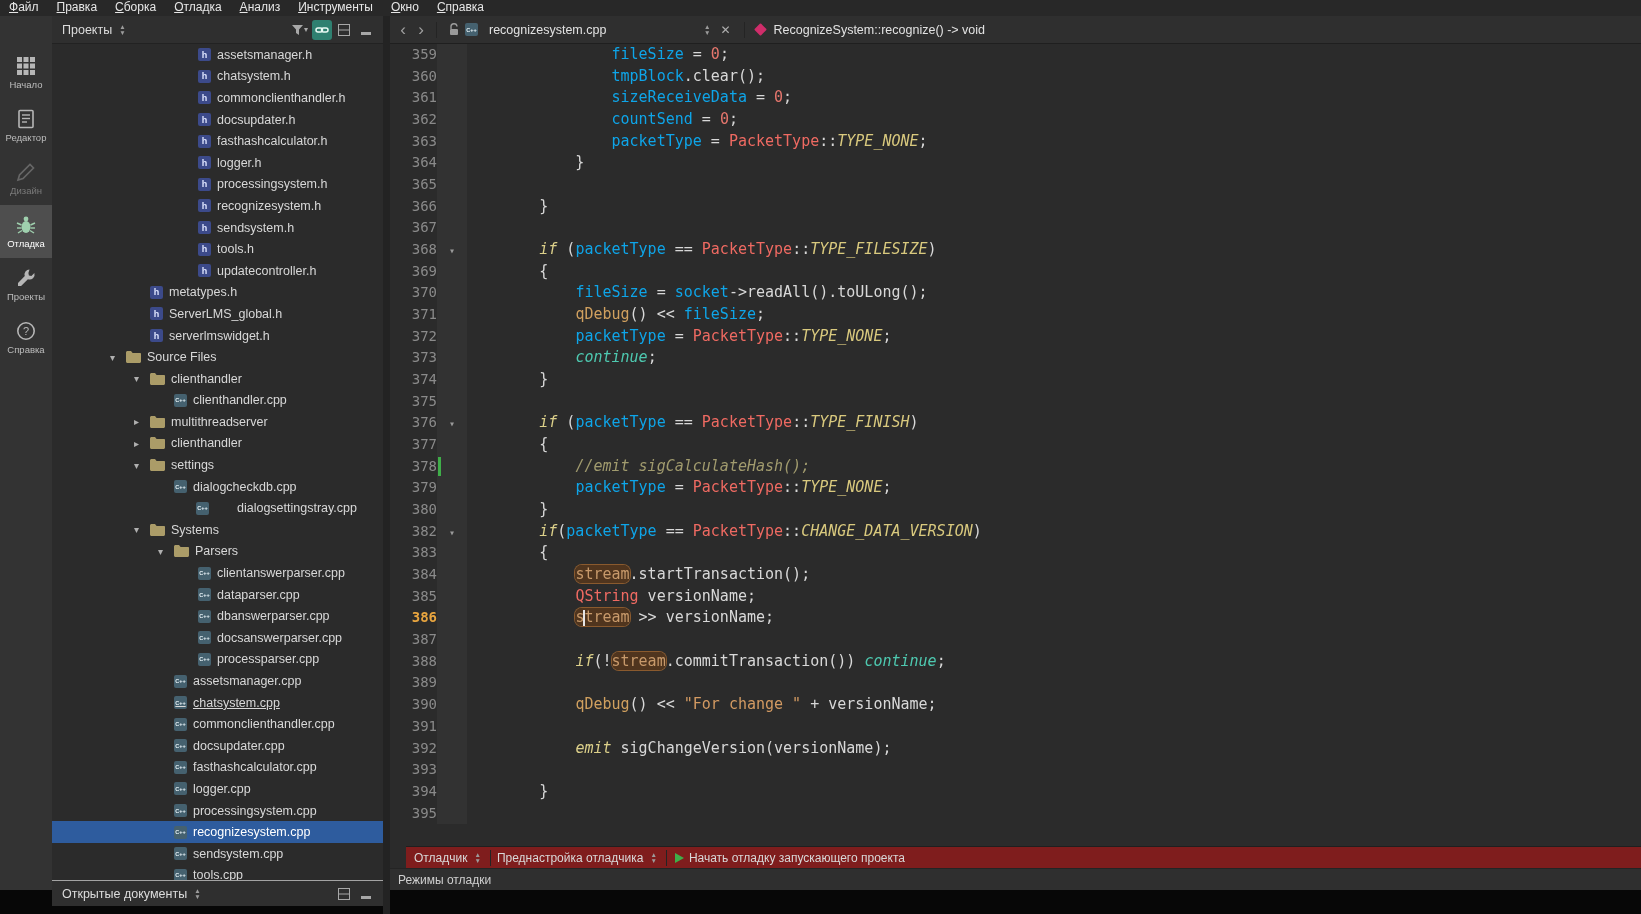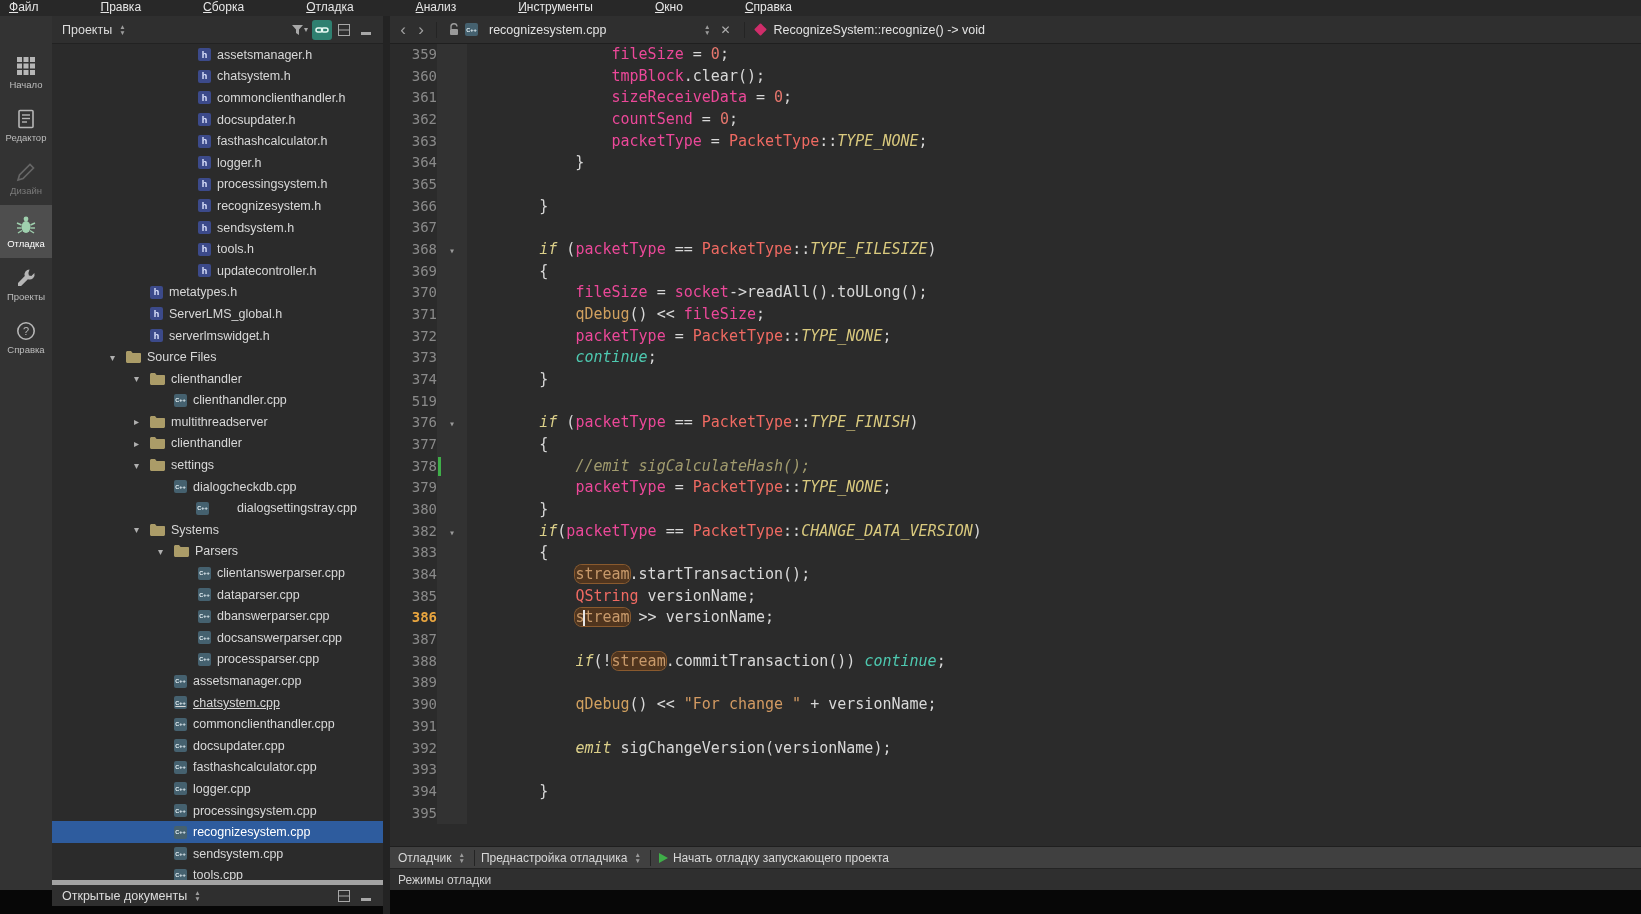--- a/index.html
+++ b/index.html
@@ -1,40 +1,40 @@
 <!DOCTYPE html>
 <html><head>
 <meta charset="utf-8">
 <style>
   html,body{margin:0;padding:0;background:#111;}
   #app{position:relative;width:1641px;height:914px;overflow:hidden;background:#2b2b2b;
        font-family:"Liberation Sans",sans-serif;color:#d8d8d8;}
 
   
   .menubar{position:absolute;left:0;top:0;width:100%;height:16px;background:#282828;
-           display:flex;align-items:center;font-size:12px;color:#e6e6e6;z-index:10;gap:44px;}
+           display:flex;align-items:center;font-size:12px;color:#e6e6e6;z-index:10;}
   .menu-item{padding:0 9px;height:16px;line-height:15px;white-space:nowrap;cursor:default;}
   .menu-item u{text-decoration:underline;}
 
   
   .mode-sidebar{position:absolute;left:0;top:16px;width:52px;height:898px;background:#333;
                 z-index:1;padding-top:30px;box-sizing:border-box;display:flex;flex-direction:column;}
   .mode-item{height:53px;display:flex;flex-direction:column;align-items:center;justify-content:center;gap:3px;}
   .mode-item .mode-label{font-size:9.5px;color:#bdbdbd;}
   .mode-item.active{background:#4e4e4e;}
   .mode-item.active .mode-label{color:#fff;}
   .mode-item.disabled{opacity:.5;}
   .mode-icon{height:20px;display:flex;align-items:center;}
 
   
   .left-panel{position:absolute;left:52px;top:16px;width:331px;height:890px;background:#2b2b2b;z-index:4;}
   .panel-header,.panel-footer{height:28px;background:#2f2f2f;display:flex;align-items:center;
         padding:0 6px;font-size:12.5px;color:#dcdcdc;box-sizing:border-box;}
   .panel-header{border-bottom:1px solid #222;}
-  .panel-footer{position:absolute;left:0;right:0;top:864px;height:26px;border-top:5px solid #a3a3a3;z-index:7;}
+  .panel-footer{position:absolute;left:0;right:0;top:864px;height:26px;border-top:1px solid #a3a3a3;z-index:7;}
   .ph-title{padding:0 4px;white-space:nowrap;}
   .ph-spacer{flex:1;}
   .spin{display:inline-flex;flex-direction:column;justify-content:center;margin:0 3px;}
   .spin i{font-style:normal;font-size:6.5px;line-height:5.5px;color:#9c9c9c;}
   .tool-btn{display:inline-flex;align-items:center;justify-content:center;min-width:20px;height:20px;
             margin:0 1px;border-radius:3px;color:#b0b0b0;}
   .tool-btn.active{background:#2f8070;}
   .mini-arrow{font-size:8px;color:#a8a8a8;margin-left:1px;}
 
   .tree{position:absolute;top:28px;left:0;right:0;height:836px;overflow:hidden;background:#2b2b2b;}
@@ -70,30 +70,30 @@
   .ln.current{color:#e8a53f;font-weight:bold;}
   .fold{width:30px;flex:none;background:#323232;position:relative;text-align:center;}
   .fold-arrow{color:#9a9a9a;font-size:10px;}
   .fold.changed::before{content:"";position:absolute;left:1px;top:1px;width:3px;height:19px;background:#3fae49;}
   .ct{flex:1;white-space:pre;}
   .tk-p{color:#d8d8d8;}
   .tk-k{color:#dcd08a;font-style:italic;}
   .tk-kf{color:#4ec9b0;font-style:italic;}
   .tk-ty{color:#ef6a62;}
   .tk-en{color:#d9c97e;font-style:italic;}
-  .tk-f{color:#ec4899;}
+  .tk-f{color:#0ea5e9;}
   .tk-fn{color:#d0a05f;}
   .tk-n{color:#e5766d;}
   .tk-s{color:#d39a62;}
   .tk-c{color:#a19b6e;font-style:italic;}
   .tk-o{color:#c89a6b;background:#50351e;box-shadow:0 0 0 1px #8a5a2e;border-radius:7px;}
   .cursor{display:inline-block;width:2px;height:16px;background:#e6e6e6;vertical-align:middle;margin:0 -1px;}
 
   
-  .debug-toolbar{position:absolute;left:0;right:0;top:830px;height:22px;background:#404040;
+  .debug-toolbar{position:absolute;left:16px;right:0;top:830px;height:22px;background:#7f1d1d;
                  border-top:1px solid #1f1f1f;display:flex;align-items:center;font-size:12px;
                  color:#d8d8d8;padding:0 8px;box-sizing:border-box;}
   .dt-group{display:inline-flex;align-items:center;gap:4px;white-space:nowrap;}
   .modes-bar{position:absolute;left:0;right:0;top:852px;height:22px;background:#2f2f2f;
              border-top:1px solid #242424;display:flex;align-items:center;font-size:12px;
              color:#cfcfcf;padding:0 8px;box-sizing:border-box;}
   .bottom-black{position:absolute;left:0;right:0;top:890px;height:24px;background:#070707;z-index:3;}
 </style>
 </head>
 <body>
@@ -502,21 +502,21 @@
         <div class="code-line"><span class="ln">365</span><span class="fold"></span><span class="ct"></span></div>
         <div class="code-line"><span class="ln">366</span><span class="fold"></span><span class="ct"><span class="tk-p">        }</span></span></div>
         <div class="code-line"><span class="ln">367</span><span class="fold"></span><span class="ct"></span></div>
         <div class="code-line"><span class="ln">368</span><span class="fold"><span class="fold-arrow">▾</span></span><span class="ct"><span class="tk-p">        </span><span class="tk-k">if</span><span class="tk-p"> (</span><span class="tk-f">packetType</span><span class="tk-p"> == </span><span class="tk-ty">PacketType</span><span class="tk-p">::</span><span class="tk-en">TYPE_FILESIZE</span><span class="tk-p">)</span></span></div>
         <div class="code-line"><span class="ln">369</span><span class="fold"></span><span class="ct"><span class="tk-p">        {</span></span></div>
         <div class="code-line"><span class="ln">370</span><span class="fold"></span><span class="ct"><span class="tk-p">            </span><span class="tk-f">fileSize</span><span class="tk-p"> = </span><span class="tk-f">socket</span><span class="tk-p">-&gt;readAll().toULong();</span></span></div>
         <div class="code-line"><span class="ln">371</span><span class="fold"></span><span class="ct"><span class="tk-p">            </span><span class="tk-fn">qDebug</span><span class="tk-p">() &lt;&lt; </span><span class="tk-f">fileSize</span><span class="tk-p">;</span></span></div>
         <div class="code-line"><span class="ln">372</span><span class="fold"></span><span class="ct"><span class="tk-p">            </span><span class="tk-f">packetType</span><span class="tk-p"> = </span><span class="tk-ty">PacketType</span><span class="tk-p">::</span><span class="tk-en">TYPE_NONE</span><span class="tk-p">;</span></span></div>
         <div class="code-line"><span class="ln">373</span><span class="fold"></span><span class="ct"><span class="tk-p">            </span><span class="tk-kf">continue</span><span class="tk-p">;</span></span></div>
         <div class="code-line"><span class="ln">374</span><span class="fold"></span><span class="ct"><span class="tk-p">        }</span></span></div>
-        <div class="code-line"><span class="ln">519</span><span class="fold"></span><span class="ct"></span></div>
+        <div class="code-line"><span class="ln">375</span><span class="fold"></span><span class="ct"></span></div>
         <div class="code-line"><span class="ln">376</span><span class="fold"><span class="fold-arrow">▾</span></span><span class="ct"><span class="tk-p">        </span><span class="tk-k">if</span><span class="tk-p"> (</span><span class="tk-f">packetType</span><span class="tk-p"> == </span><span class="tk-ty">PacketType</span><span class="tk-p">::</span><span class="tk-en">TYPE_FINISH</span><span class="tk-p">)</span></span></div>
         <div class="code-line"><span class="ln">377</span><span class="fold"></span><span class="ct"><span class="tk-p">        {</span></span></div>
         <div class="code-line"><span class="ln">378</span><span class="fold changed"></span><span class="ct"><span class="tk-p">            </span><span class="tk-c">//emit sigCalculateHash();</span></span></div>
         <div class="code-line"><span class="ln">379</span><span class="fold"></span><span class="ct"><span class="tk-p">            </span><span class="tk-f">packetType</span><span class="tk-p"> = </span><span class="tk-ty">PacketType</span><span class="tk-p">::</span><span class="tk-en">TYPE_NONE</span><span class="tk-p">;</span></span></div>
         <div class="code-line"><span class="ln">380</span><span class="fold"></span><span class="ct"><span class="tk-p">        }</span></span></div>
         <div class="code-line"><span class="ln">382</span><span class="fold"><span class="fold-arrow">▾</span></span><span class="ct"><span class="tk-p">        </span><span class="tk-k">if</span><span class="tk-p">(</span><span class="tk-f">packetType</span><span class="tk-p"> == </span><span class="tk-ty">PacketType</span><span class="tk-p">::</span><span class="tk-en">CHANGE_DATA_VERSION</span><span class="tk-p">)</span></span></div>
         <div class="code-line"><span class="ln">383</span><span class="fold"></span><span class="ct"><span class="tk-p">        {</span></span></div>
         <div class="code-line"><span class="ln">384</span><span class="fold"></span><span class="ct"><span class="tk-p">            </span><span class="tk-o tk-f">stream</span><span class="tk-p">.startTransaction();</span></span></div>
         <div class="code-line"><span class="ln">385</span><span class="fold"></span><span class="ct"><span class="tk-p">            </span><span class="tk-ty">QString</span><span class="tk-p"> versionName;</span></span></div>
         <div class="code-line"><span class="ln current">386</span><span class="fold"></span><span class="ct"><span class="tk-p">            </span><span class="tk-o tk-f">s<span class="cursor"></span>tream</span><span class="tk-p"> &gt;&gt; versionName;</span></span></div>

